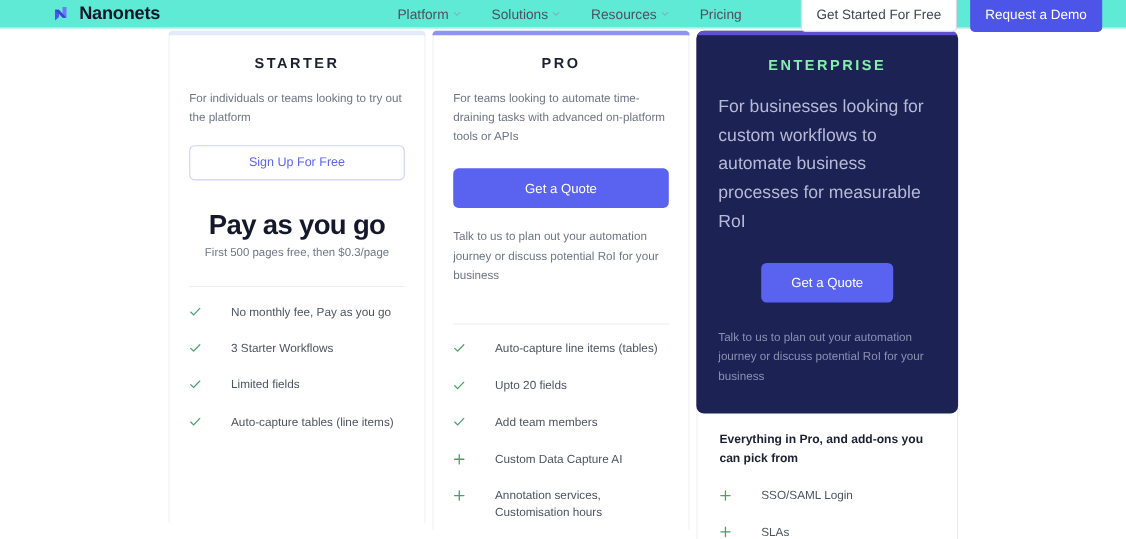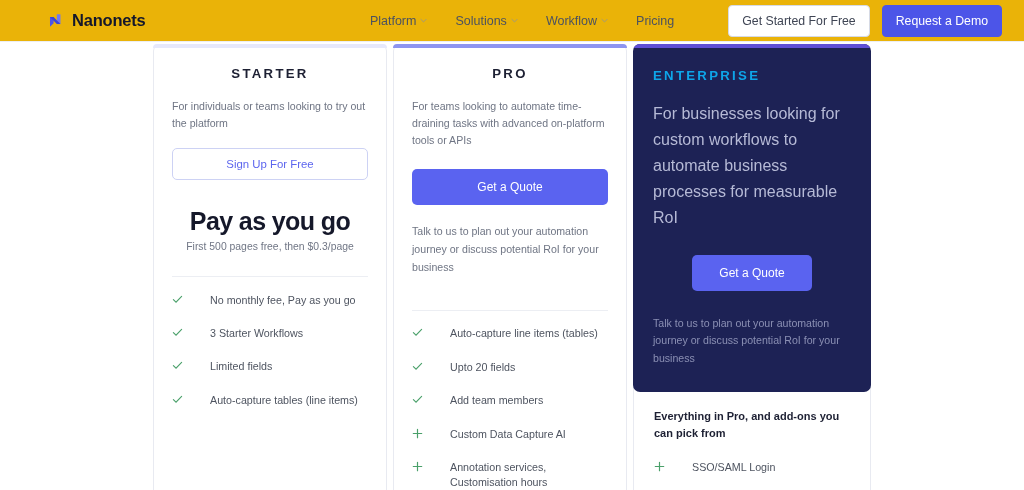--- a/index.html
+++ b/index.html
@@ -6,22 +6,22 @@
   html, body {
     width: 1024px; height: 490px;
     font-family: "Liberation Sans", sans-serif;
     background: #ffffff;
     overflow: hidden;
     -webkit-font-smoothing: antialiased;
   }
 
   
   .header {
-    height: 42px;
-    background: #eab308;
+    height: 26px;
+    background: #5eead4;
     border-bottom: 1px solid #eceef3;
     display: flex;
     align-items: center;
     padding: 0 22px 0 46px;
     position: relative;
     z-index: 10;
   }
   .brand { display: flex; align-items: center; gap: 7px; }
   .brand-mark { width: 19px; height: 19px; display: block; }
   .brand-name {
@@ -143,22 +143,22 @@
     border-radius: 7px;
     padding: 0 20px 24px;
     position: relative;
     overflow: hidden;
   }
   .ent-accent {
     position: absolute; top: 0; left: 0; right: 0; height: 4px;
     background: #5f4fd6;
   }
   .ent-title {
-    text-align: left; font-size: 13.2px; font-weight: 700;
-    letter-spacing: 2.3px; color: #0ea5e9; padding-top: 24px;
+    text-align: center; font-size: 13.2px; font-weight: 700;
+    letter-spacing: 2.3px; color: #86efac; padding-top: 24px;
   }
   .ent-sub {
     font-size: 16px; color: #b6bad6; line-height: 1.62; margin-top: 18px;
   }
   .ent-btn-wrap { display: flex; justify-content: center; margin-top: 24px; }
   .btn-ent {
     font-size: 12px; color: #ffffff; background: #5a63f0;
     border: none; border-radius: 5px; padding: 11px 27px; cursor: pointer;
   }
   .ent-note {
@@ -204,21 +204,21 @@
     </span>
     <span class="nav-link">
       <span>Solutions</span>
       <span class="chev">
         <svg viewBox="0 0 10 10" width="7" height="7">
             <path d="M1 3 L5 7 L9 3" stroke="#8b909d" stroke-width="1.1" fill="none"></path>
           </svg>
       </span>
     </span>
     <span class="nav-link">
-      <span>Workflow</span>
+      <span>Resources</span>
       <span class="chev">
         <svg viewBox="0 0 10 10" width="7" height="7">
             <path d="M1 3 L5 7 L9 3" stroke="#8b909d" stroke-width="1.1" fill="none"></path>
           </svg>
       </span>
     </span>
     <span class="nav-link">
       <span>Pricing</span>
     </span>
 

